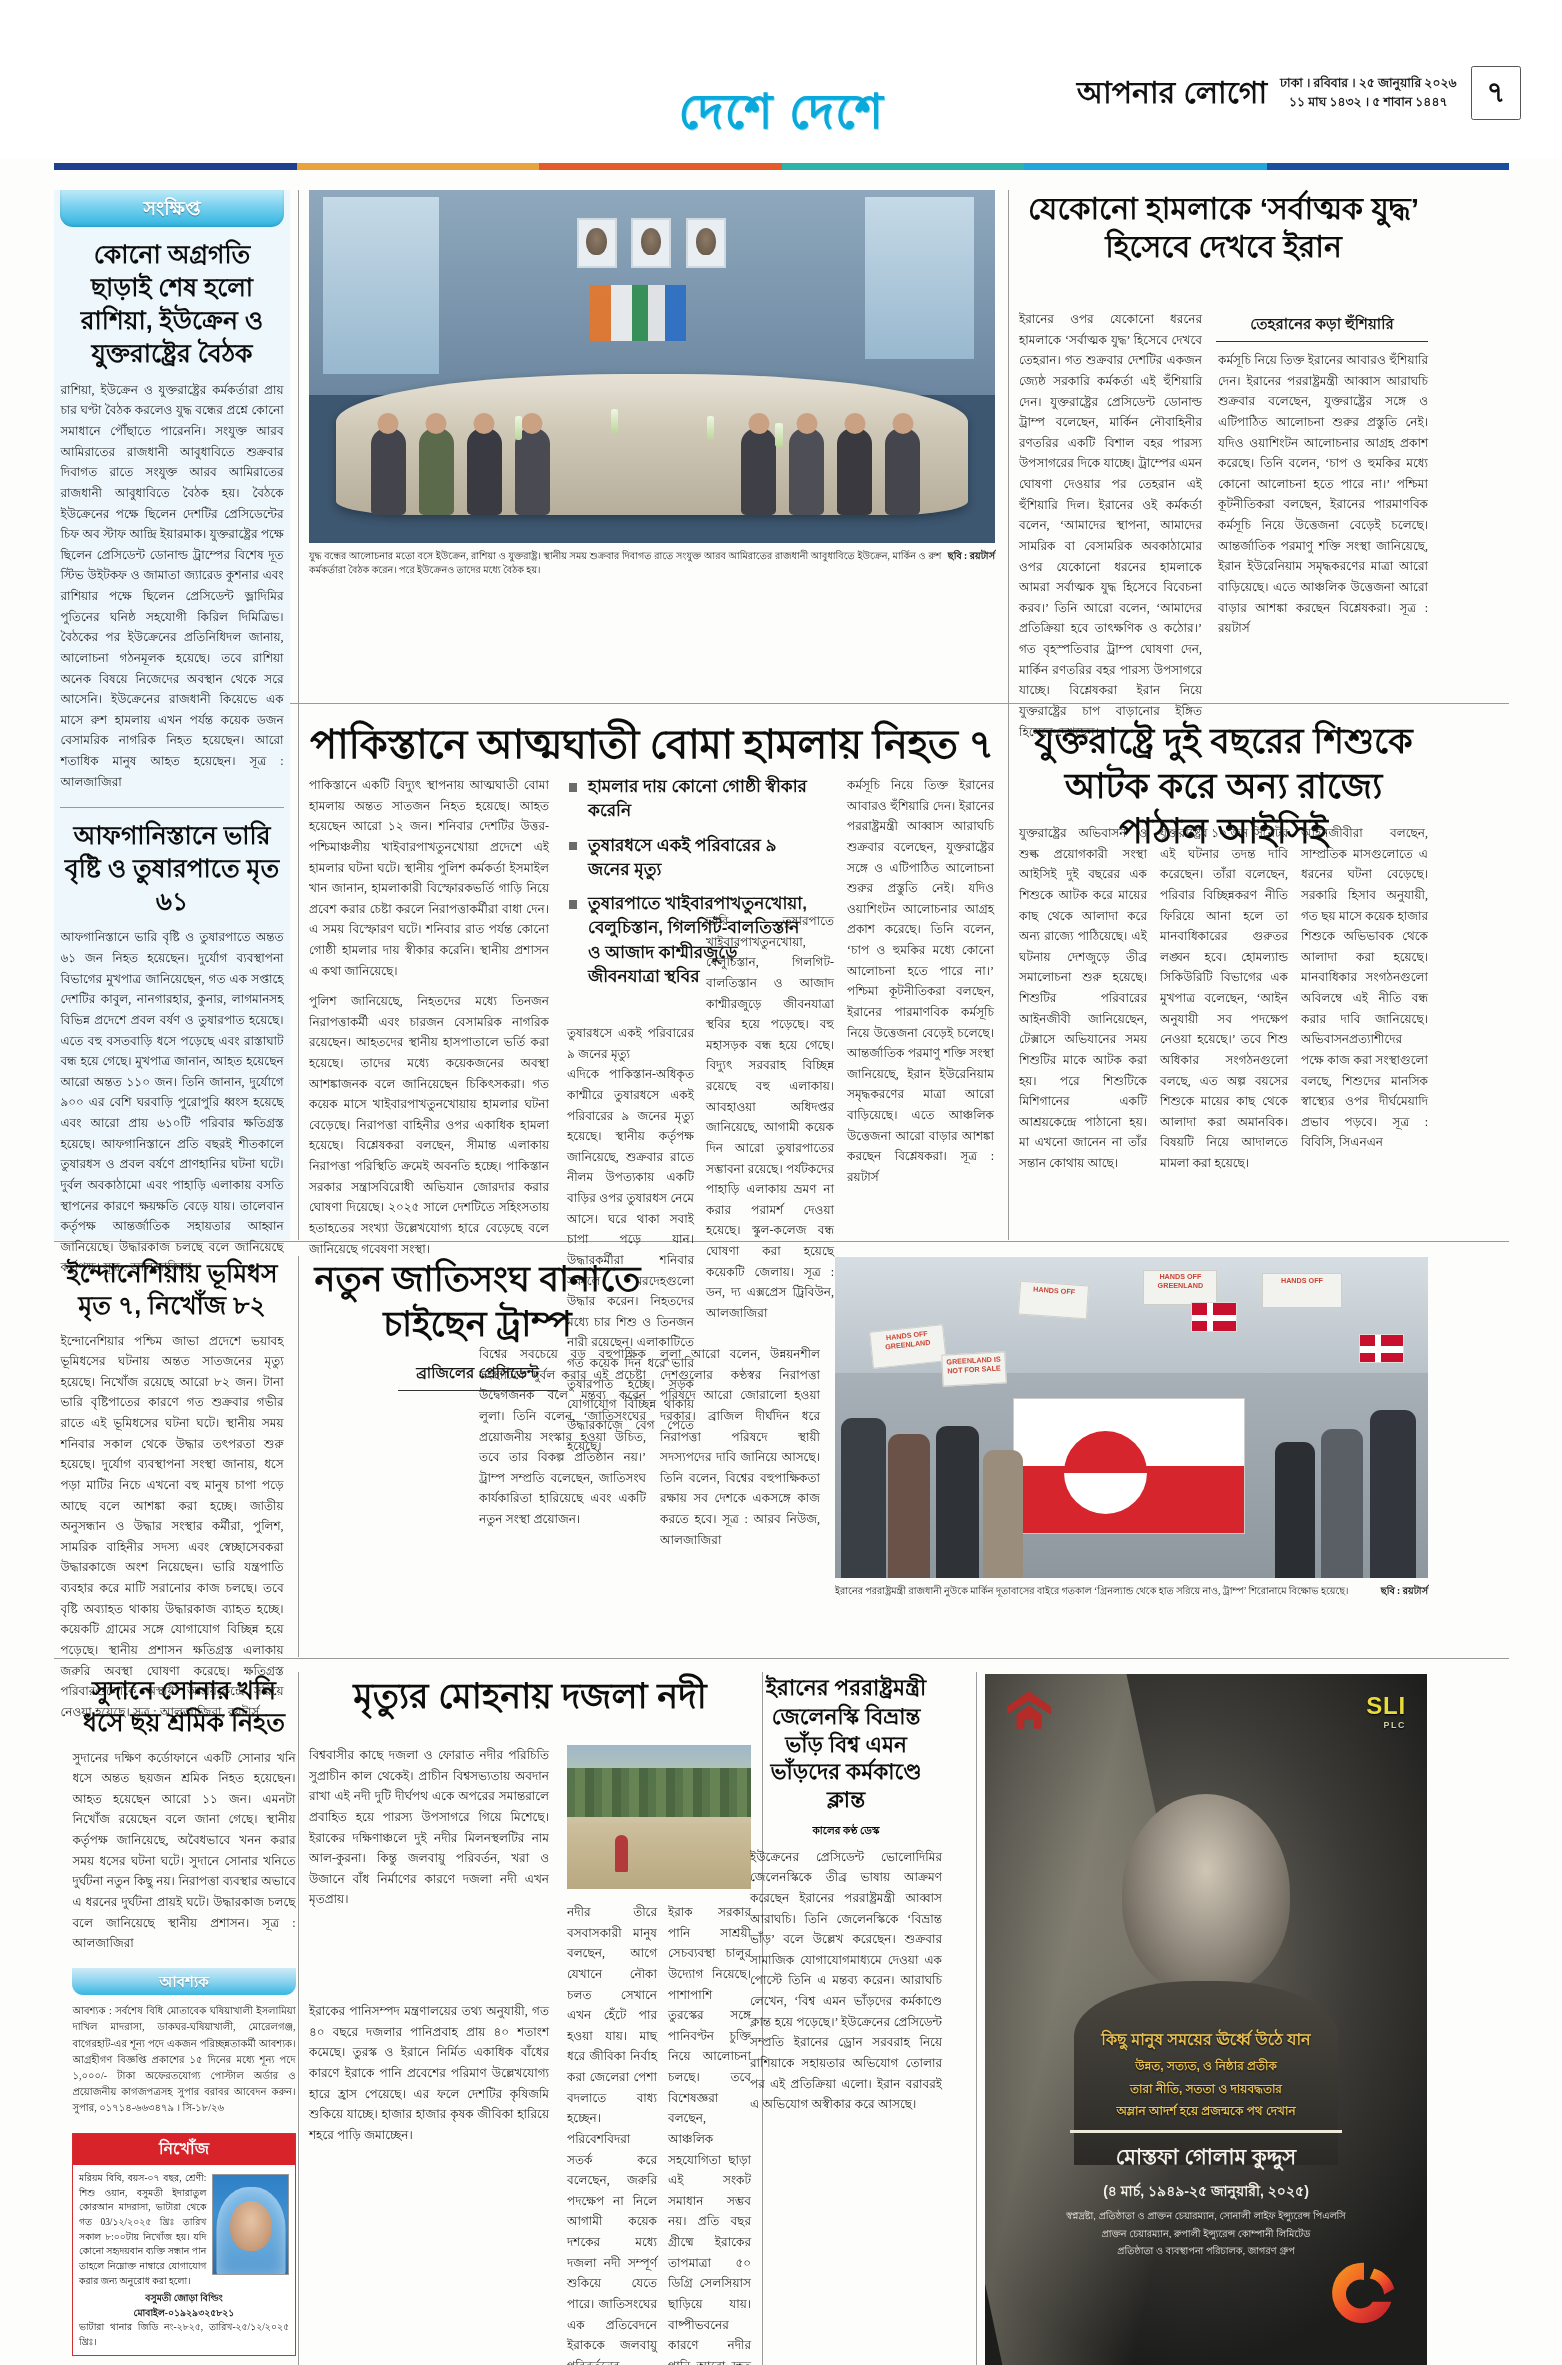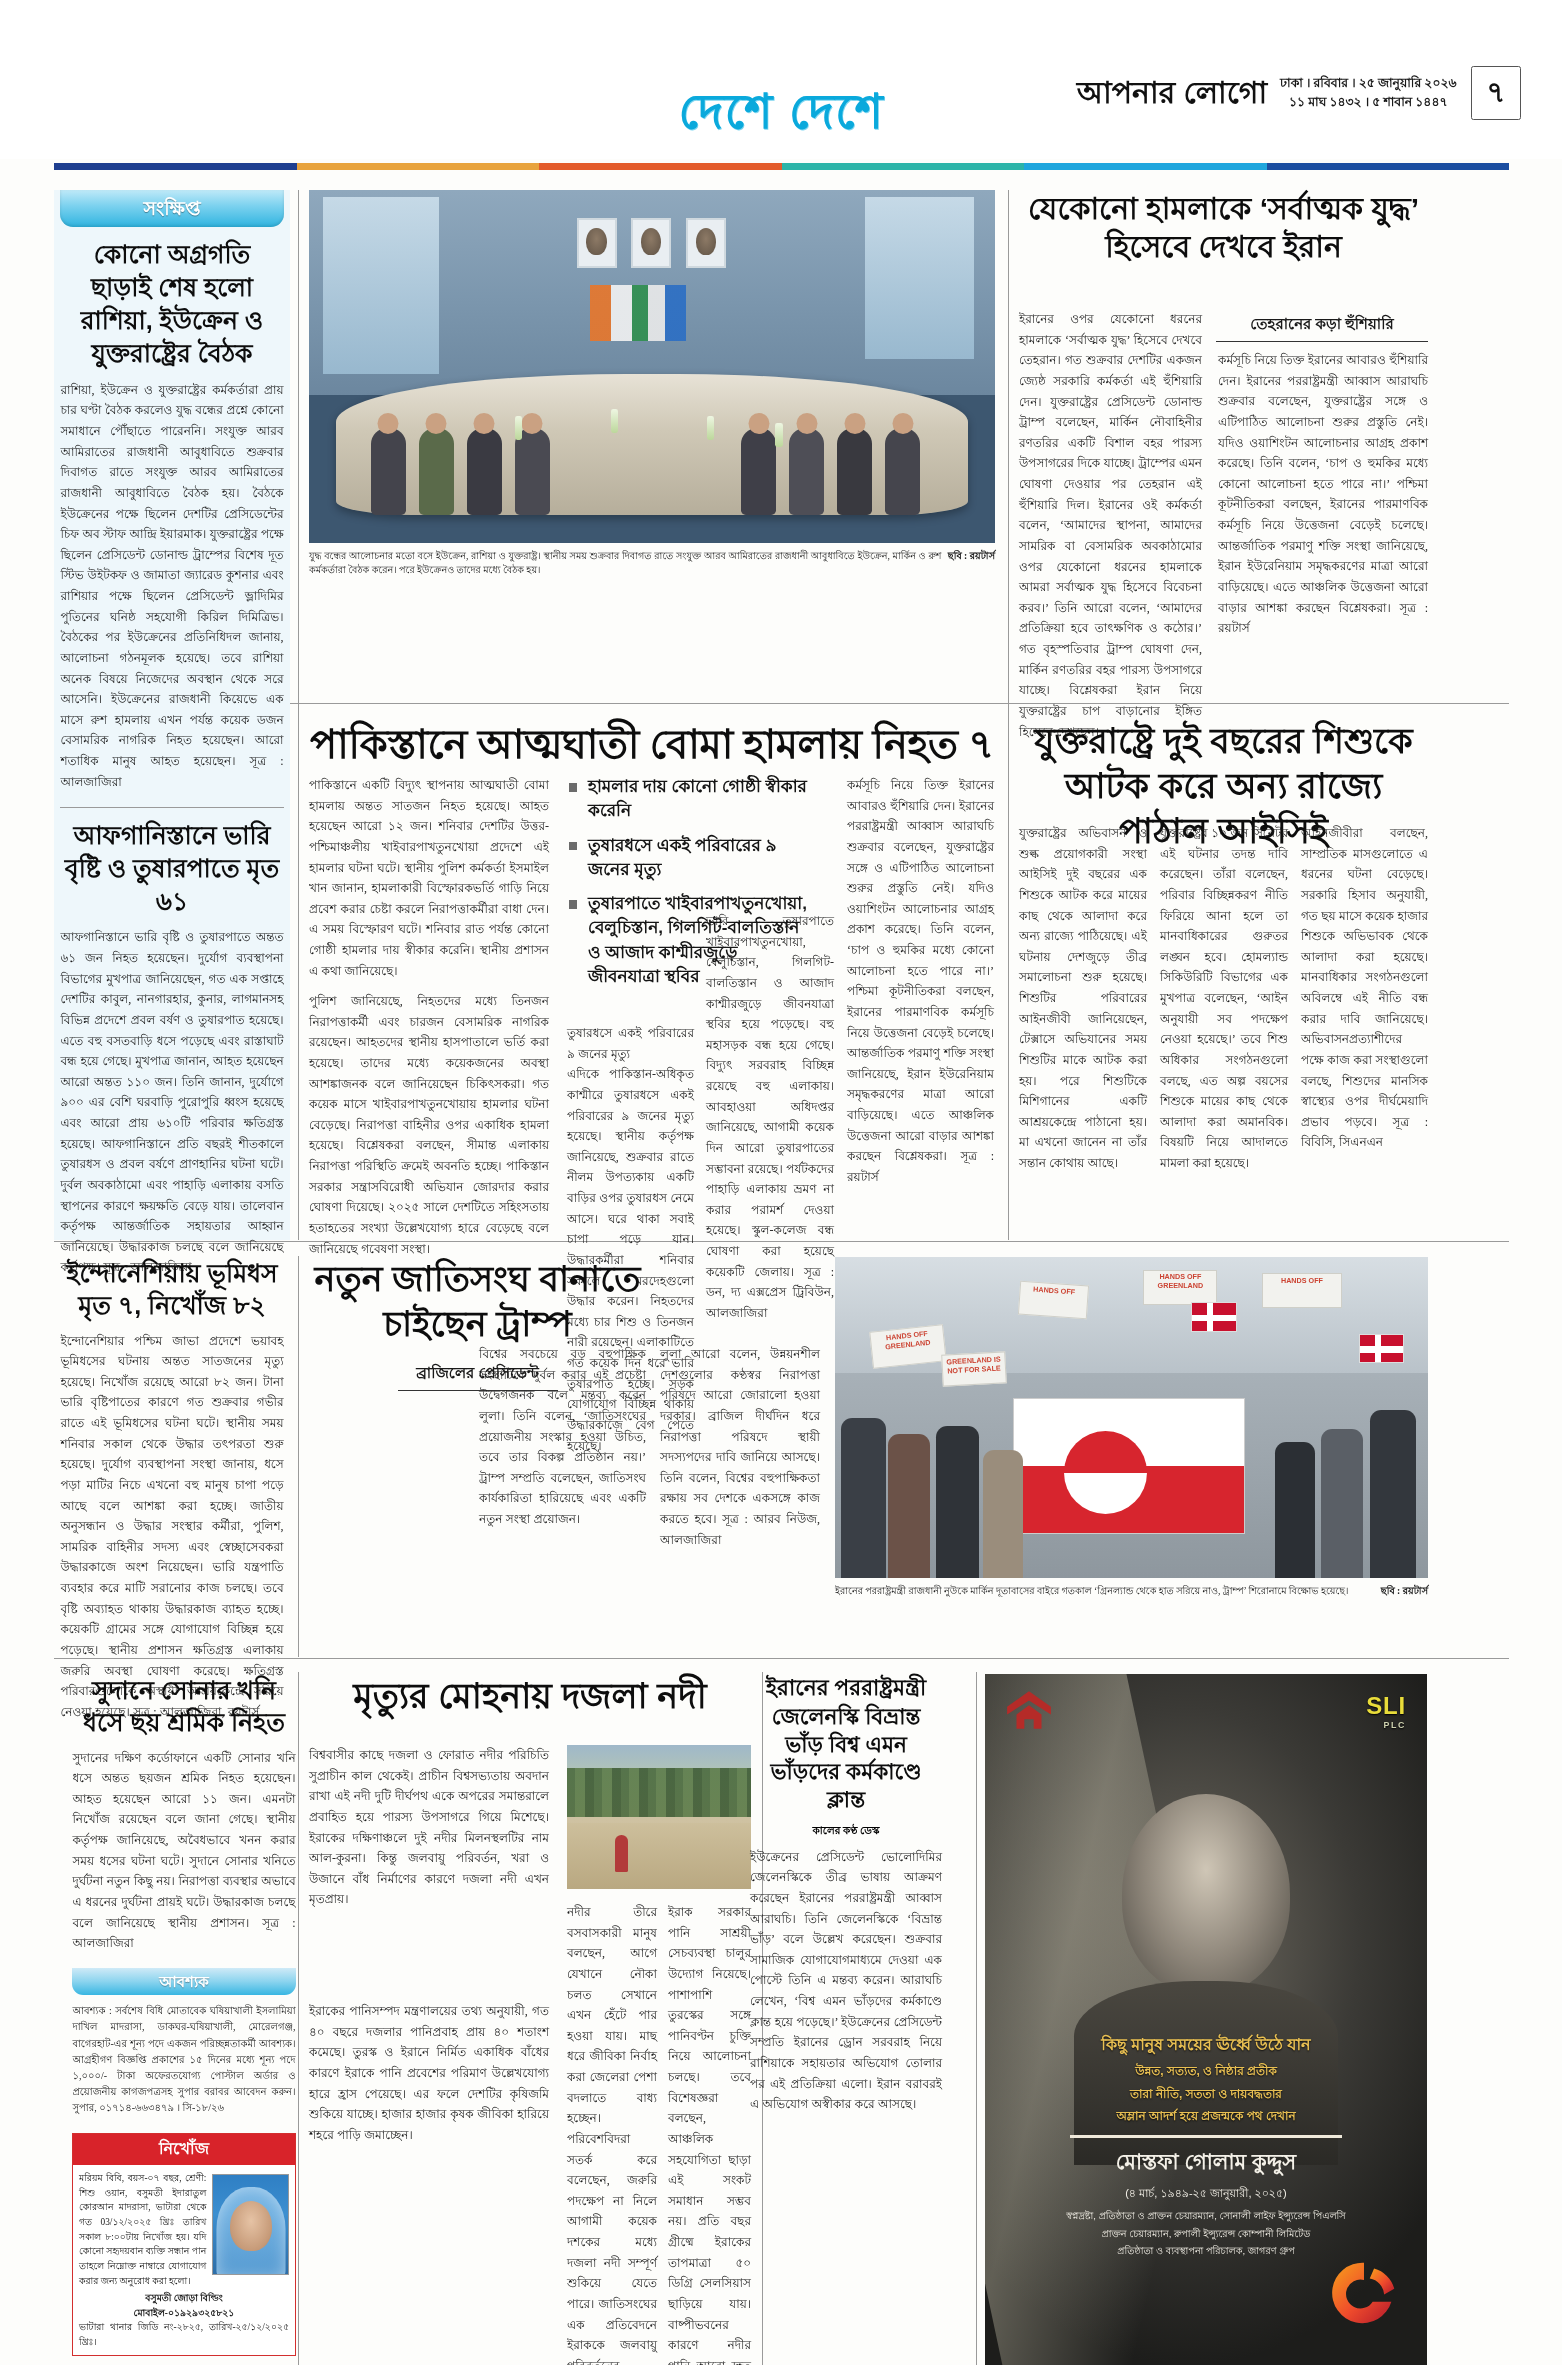--- a/index.html
+++ b/index.html
@@ -480,21 +480,21 @@
         <div class="obit-body"></div>
       </div>
 
       <div style="position:absolute; left:21px; right:21px; bottom:120px;">
         <div class="obit-goldtxt" style="font-size:16px;">কিছু মানুষ সময়ের ঊর্ধ্বে উঠে যান</div>
         <div class="obit-goldtxt" style="font-size:12px;margin-top:3.2px;">উন্নত, সত্যত, ও নিষ্ঠার প্রতীক</div>
         <div class="obit-goldtxt" style="font-size:12px;margin-top:2.4px;">তারা নীতি, সততা ও দায়বদ্ধতার</div>
         <div class="obit-goldtxt" style="font-size:12px;margin-top:2.4px;">অম্লান আদর্শ হয়ে প্রজন্মকে পথ দেখান</div>
         <div class="obit-rule"></div>
         <div class="obit-white" style="font-size:21px;font-weight:bold;">মোস্তফা গোলাম কুদ্দুস</div>
-        <div class="obit-white" style="font-size:11px;margin-top:4px;">(৪ মার্চ, ১৯৪৯-২৫ জানুয়ারী, ২০২৫)</div>
+        <div class="obit-white" style="font-size:14px;margin-top:4px;font-weight:bold;">(৪ মার্চ, ১৯৪৯-২৫ জানুয়ারী, ২০২৫)</div>
         <div class="obit-white" style="font-size:9.6px;margin-top:5.6px;">স্বপ্নদ্রষ্টা, প্রতিষ্ঠাতা ও প্রাক্তন চেয়ারম্যান, সোনালী লাইফ ইন্স্যুরেন্স পিএলসি</div>
         <div class="obit-white" style="font-size:9.6px;margin-top:2.4px;">প্রাক্তন চেয়ারম্যান, রুপালী ইন্স্যুরেন্স কোম্পানী লিমিটেড</div>
         <div class="obit-white" style="font-size:9.6px;margin-top:2.4px;">প্রতিষ্ঠাতা ও ব্যবস্থাপনা পরিচালক, জাগরণ গ্রুপ</div>
       </div>
 
       <svg class="gem-logo" viewBox="0 0 100 100">
         <defs>
           <linearGradient id="gemg" x1="0" y1="0" x2="1" y2="1">
             <stop offset="0%" stop-color="#f7a11a"></stop>
             <stop offset="55%" stop-color="#ef4b2c"></stop>

